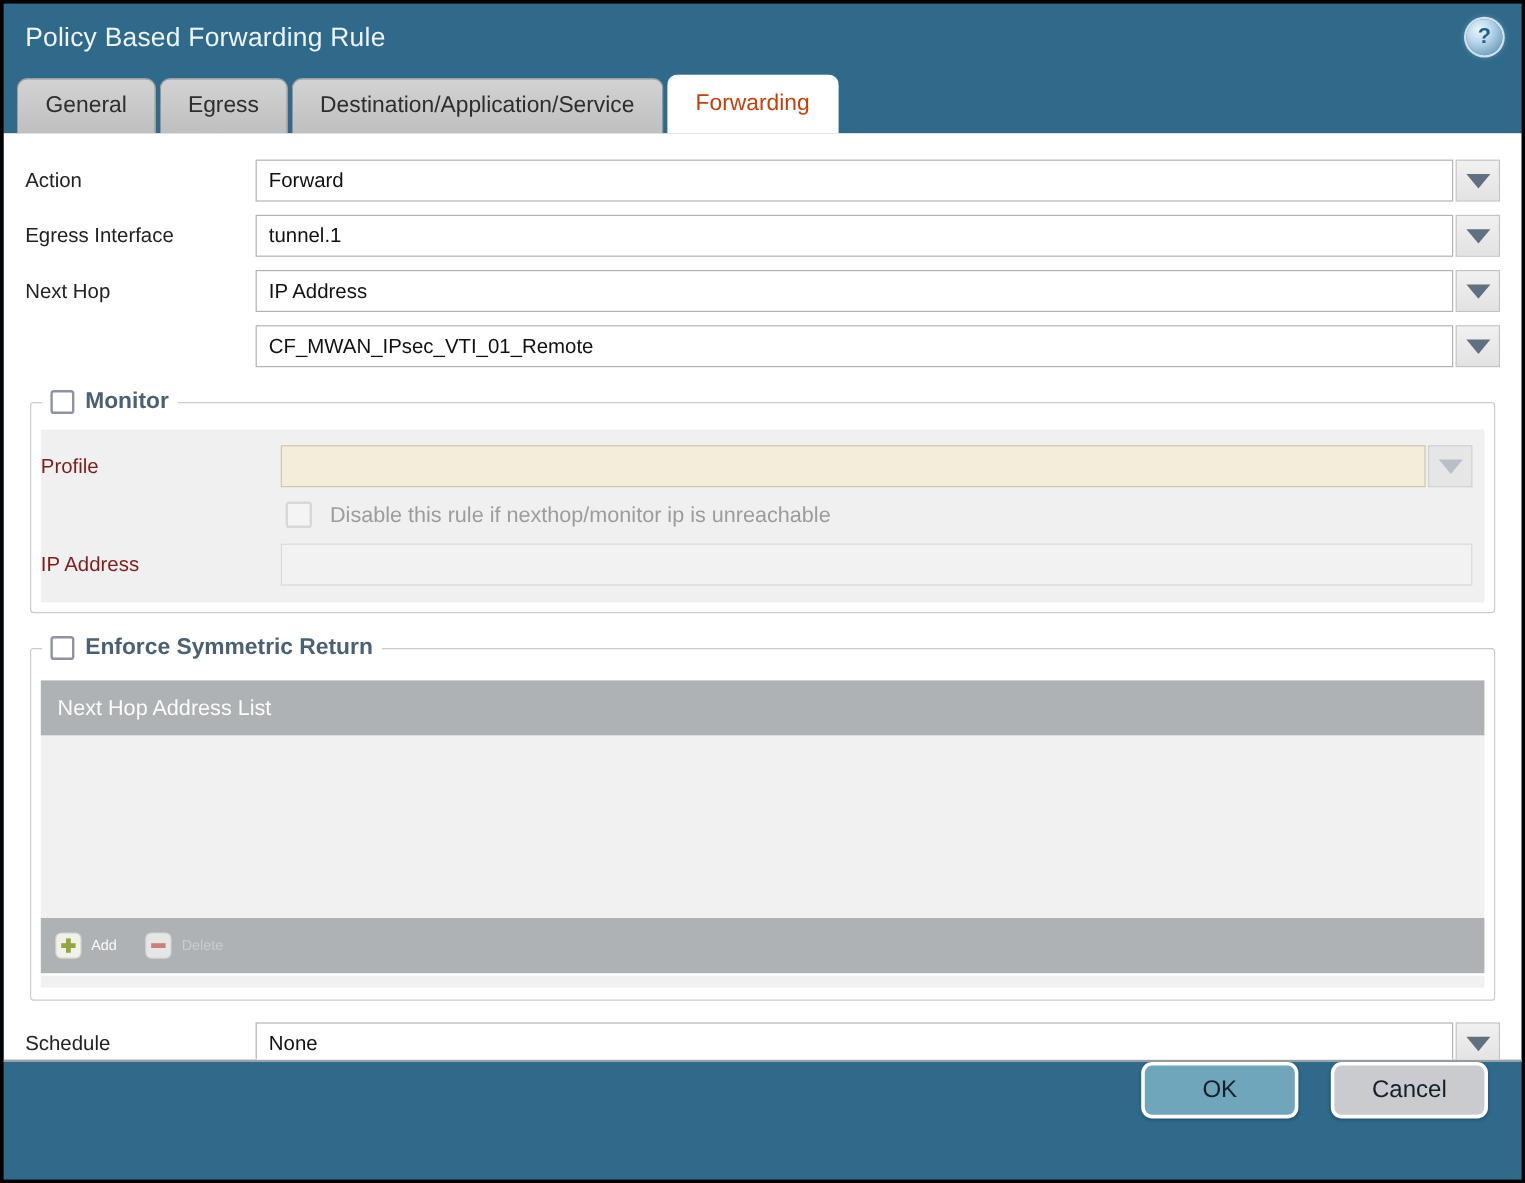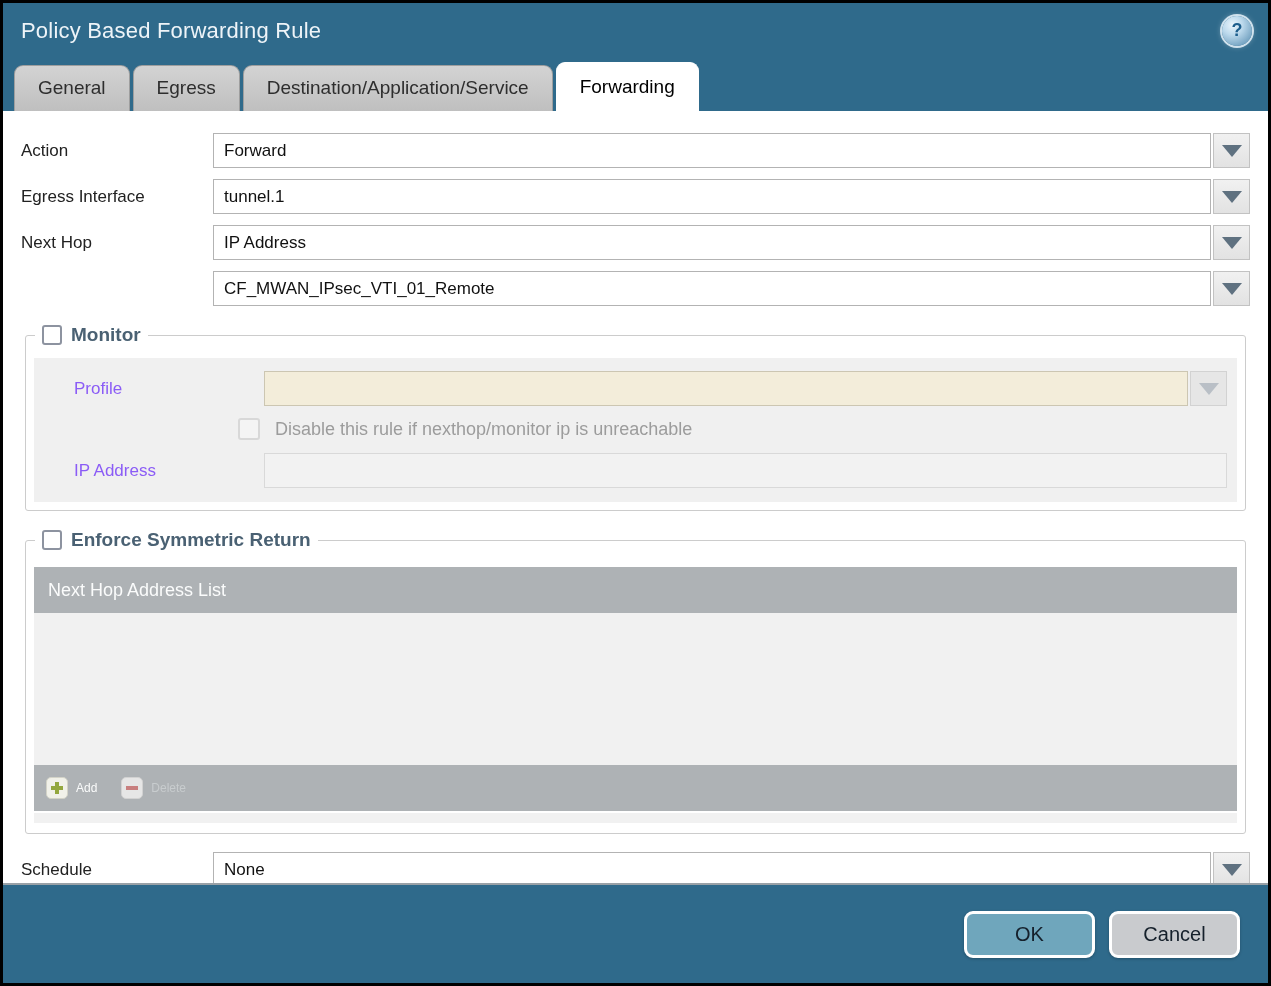--- a/index.html
+++ b/index.html
@@ -26,21 +26,21 @@
   
   .tabbar { height:53px; display:flex; align-items:flex-end; padding-left:11px; flex:0 0 auto; }
   .tab {
     background:linear-gradient(#d3d3d3,#bfbfbf);
     border:1px solid #9e9e9e; border-bottom:none;
     border-radius:9px 9px 0 0;
     padding:11px 23px 12px 23px; margin-right:3px;
     font-size:19px; color:#2e2e2e; cursor:pointer; white-space:nowrap;
   }
   .tab.active {
-    background:#fff; border-color:#fff; color:#000000;
+    background:#fff; border-color:#fff; color:#c2410c;
     padding-top:13px; padding-bottom:13px;
   }
   
   .content {
     background:#fff; flex:1 1 auto; padding:22px 18px 0 18px;
     border-bottom:2px solid #99a1a7; overflow:hidden;
   }
   .row { display:flex; align-items:center; margin-bottom:11px; }
   .row-label { width:192px; text-align:left; padding-right:9px; font-size:17px; color:#222; flex:0 0 auto; }
   .control { flex:1; display:flex; align-items:stretch;border-radius:10px; }
@@ -56,21 +56,21 @@
   }
   .arrow-down { width:0; height:0; border-left:10px solid transparent; border-right:10px solid transparent; border-top:12px solid #5f7180; }
   .ddbtn.disabled { background:#e6e6e6; border-color:#d2d2d2; cursor:default; }
   .ddbtn.disabled .arrow-down { border-top-color:#b9bfc6; }
   
   fieldset.group { margin:18px 4px 0 4px; border:1px solid #ccc; border-radius:3px; padding:12px 8px 8px 8px; }
   fieldset.group legend { display:flex; align-items:center; gap:9px; padding:0 7px; margin-left:1px; }
   .cb { width:20px; height:20px; background:#fff; border:2px solid #8d93a0; border-radius:3px; cursor:pointer; flex:0 0 auto; }
   .legend-text { font-weight:bold; font-size:19px; color:#4a6173; }
   .panel { background:#f0f0f0; padding:13px 0 14px 0; }
-  .panel .row-label { width:230px; color:#8b5cf6;padding-left:40px; }
+  .panel .row-label { width:200px; color:#7f1d1d; }
   .panel .row { margin-bottom:12px; margin-right:10px; }
   .panel .row:last-child { margin-bottom:0; }
   .textfield.cream { background:#f3edda; border-color:#ccc6b2; }
   .textfield.disabled { background:#f2f2f2; border-color:#d9d9d9; }
   .cb-inline { width:22px; height:22px; background:#f4f4f4; border:2px solid #d8d8d8; border-radius:3px; flex:0 0 auto; }
   .inline-cb-row { display:flex; align-items:center; gap:15px; margin:0 0 13px 204px; }
   .inline-cb-label { font-size:18px; color:#9c9c9c; }
   
   .tbl { margin:4px 0 2px 0; }
   .tbl-header { height:46px; background:#aeb2b5; color:#fbfcfc; font-size:18px; display:flex; align-items:center; padding:0 14px; }
@@ -81,21 +81,21 @@
   .tblbtn .label-on { color:#fafbfb; }
   .tblbtn.disabled { cursor:default; }
   .tblbtn.disabled .label-off { color:#c8ccce; }
   .icon-sq { width:22px; height:22px; border-radius:5px; background:#f1f1e9; border:1px solid #d3d3c8; position:relative; flex:0 0 auto; }
   .icon-sq.dim { background:#e6e6e6; border-color:#d2d2d2; }
   .icon-plus::before, .icon-plus::after { content:""; position:absolute; background:#93a73e; }
   .icon-plus::before { left:4px; top:8px; width:12px; height:4px; }
   .icon-plus::after { left:8px; top:4px; width:4px; height:12px; }
   .icon-minus::before { content:""; position:absolute; background:#c87f7f; left:4px; top:8px; width:12px; height:4px; }
   
-  .footer { height:98px; flex:0 0 auto; display:flex; align-items:center; justify-content:flex-end; gap:14px; padding-right:28px; }
+  .footer { height:98px; flex:0 0 auto; display:flex; align-items:flex-start; justify-content:flex-end; gap:27px; padding-right:28px; }
   .btn {
     width:131px; height:47px; border-radius:9px; border:3px solid #fff;
     display:flex; align-items:center; justify-content:center;
     font-size:20px; color:#15202b; cursor:pointer; box-shadow:0 1px 3px rgba(0,0,0,.25);
   }
   .btn-ok { background:#6fa6bc; }
   .btn-cancel { background:#c9cbce; }
 </style>
 </head>
 <body>

